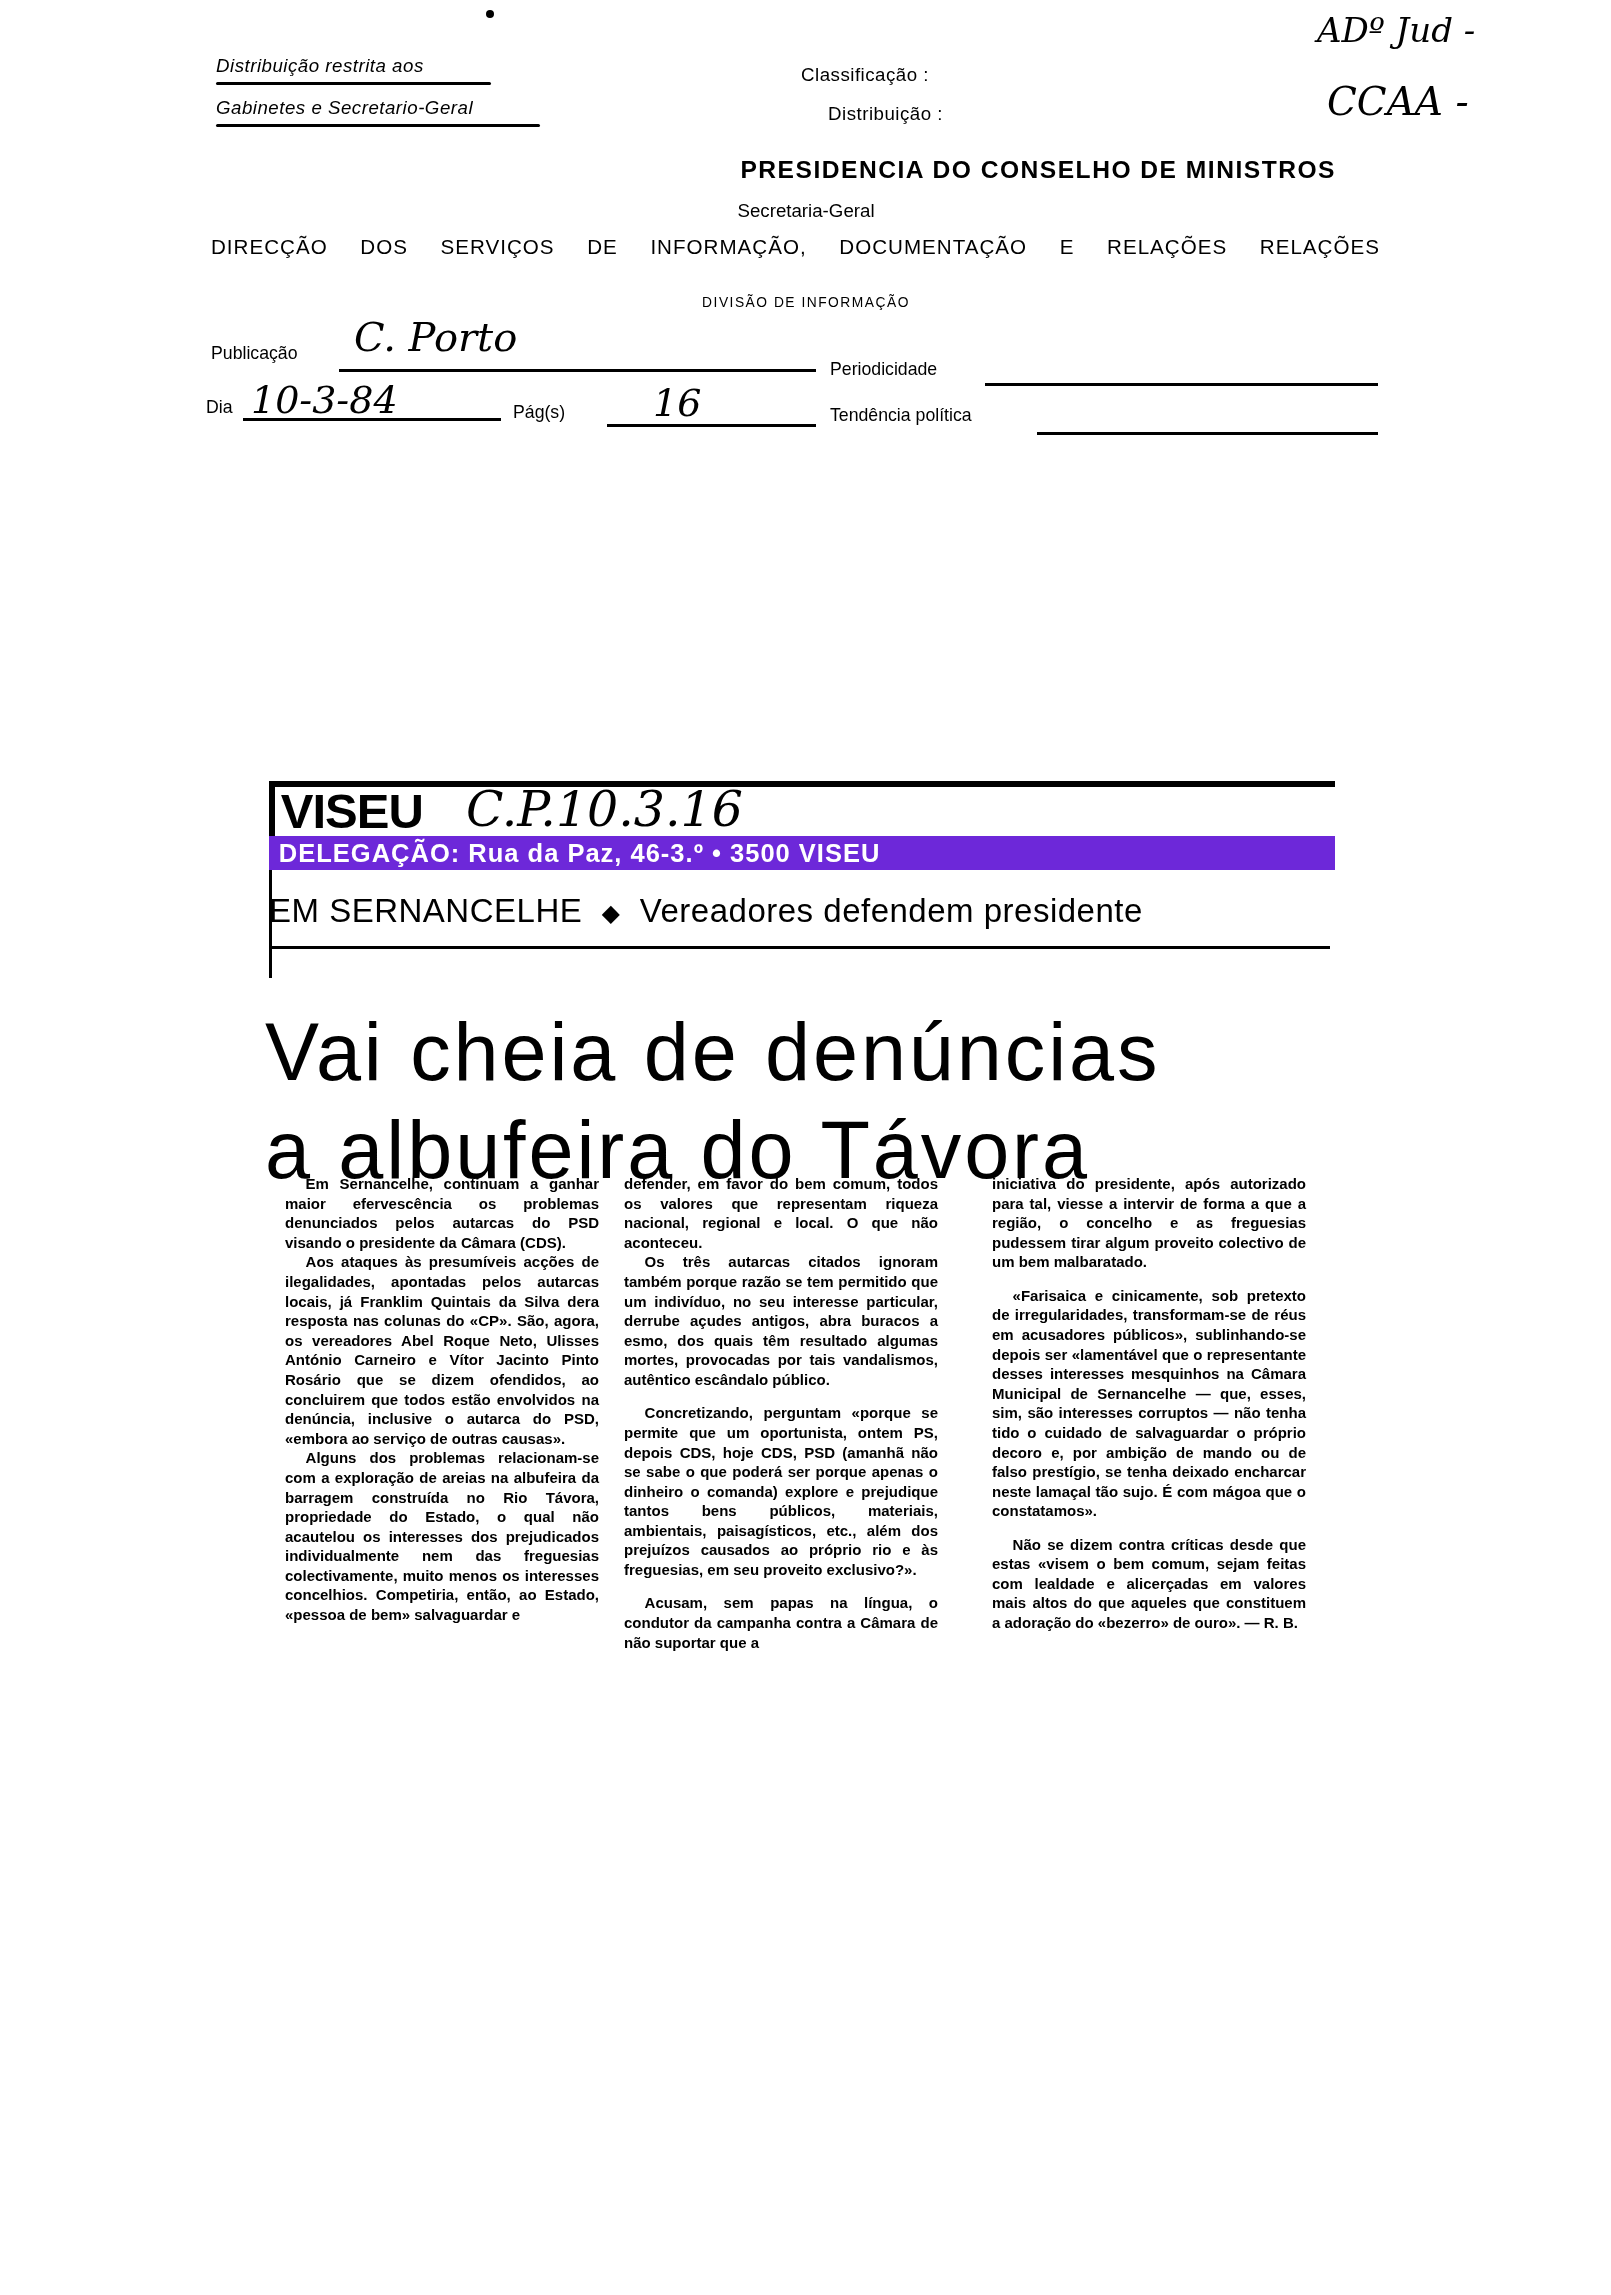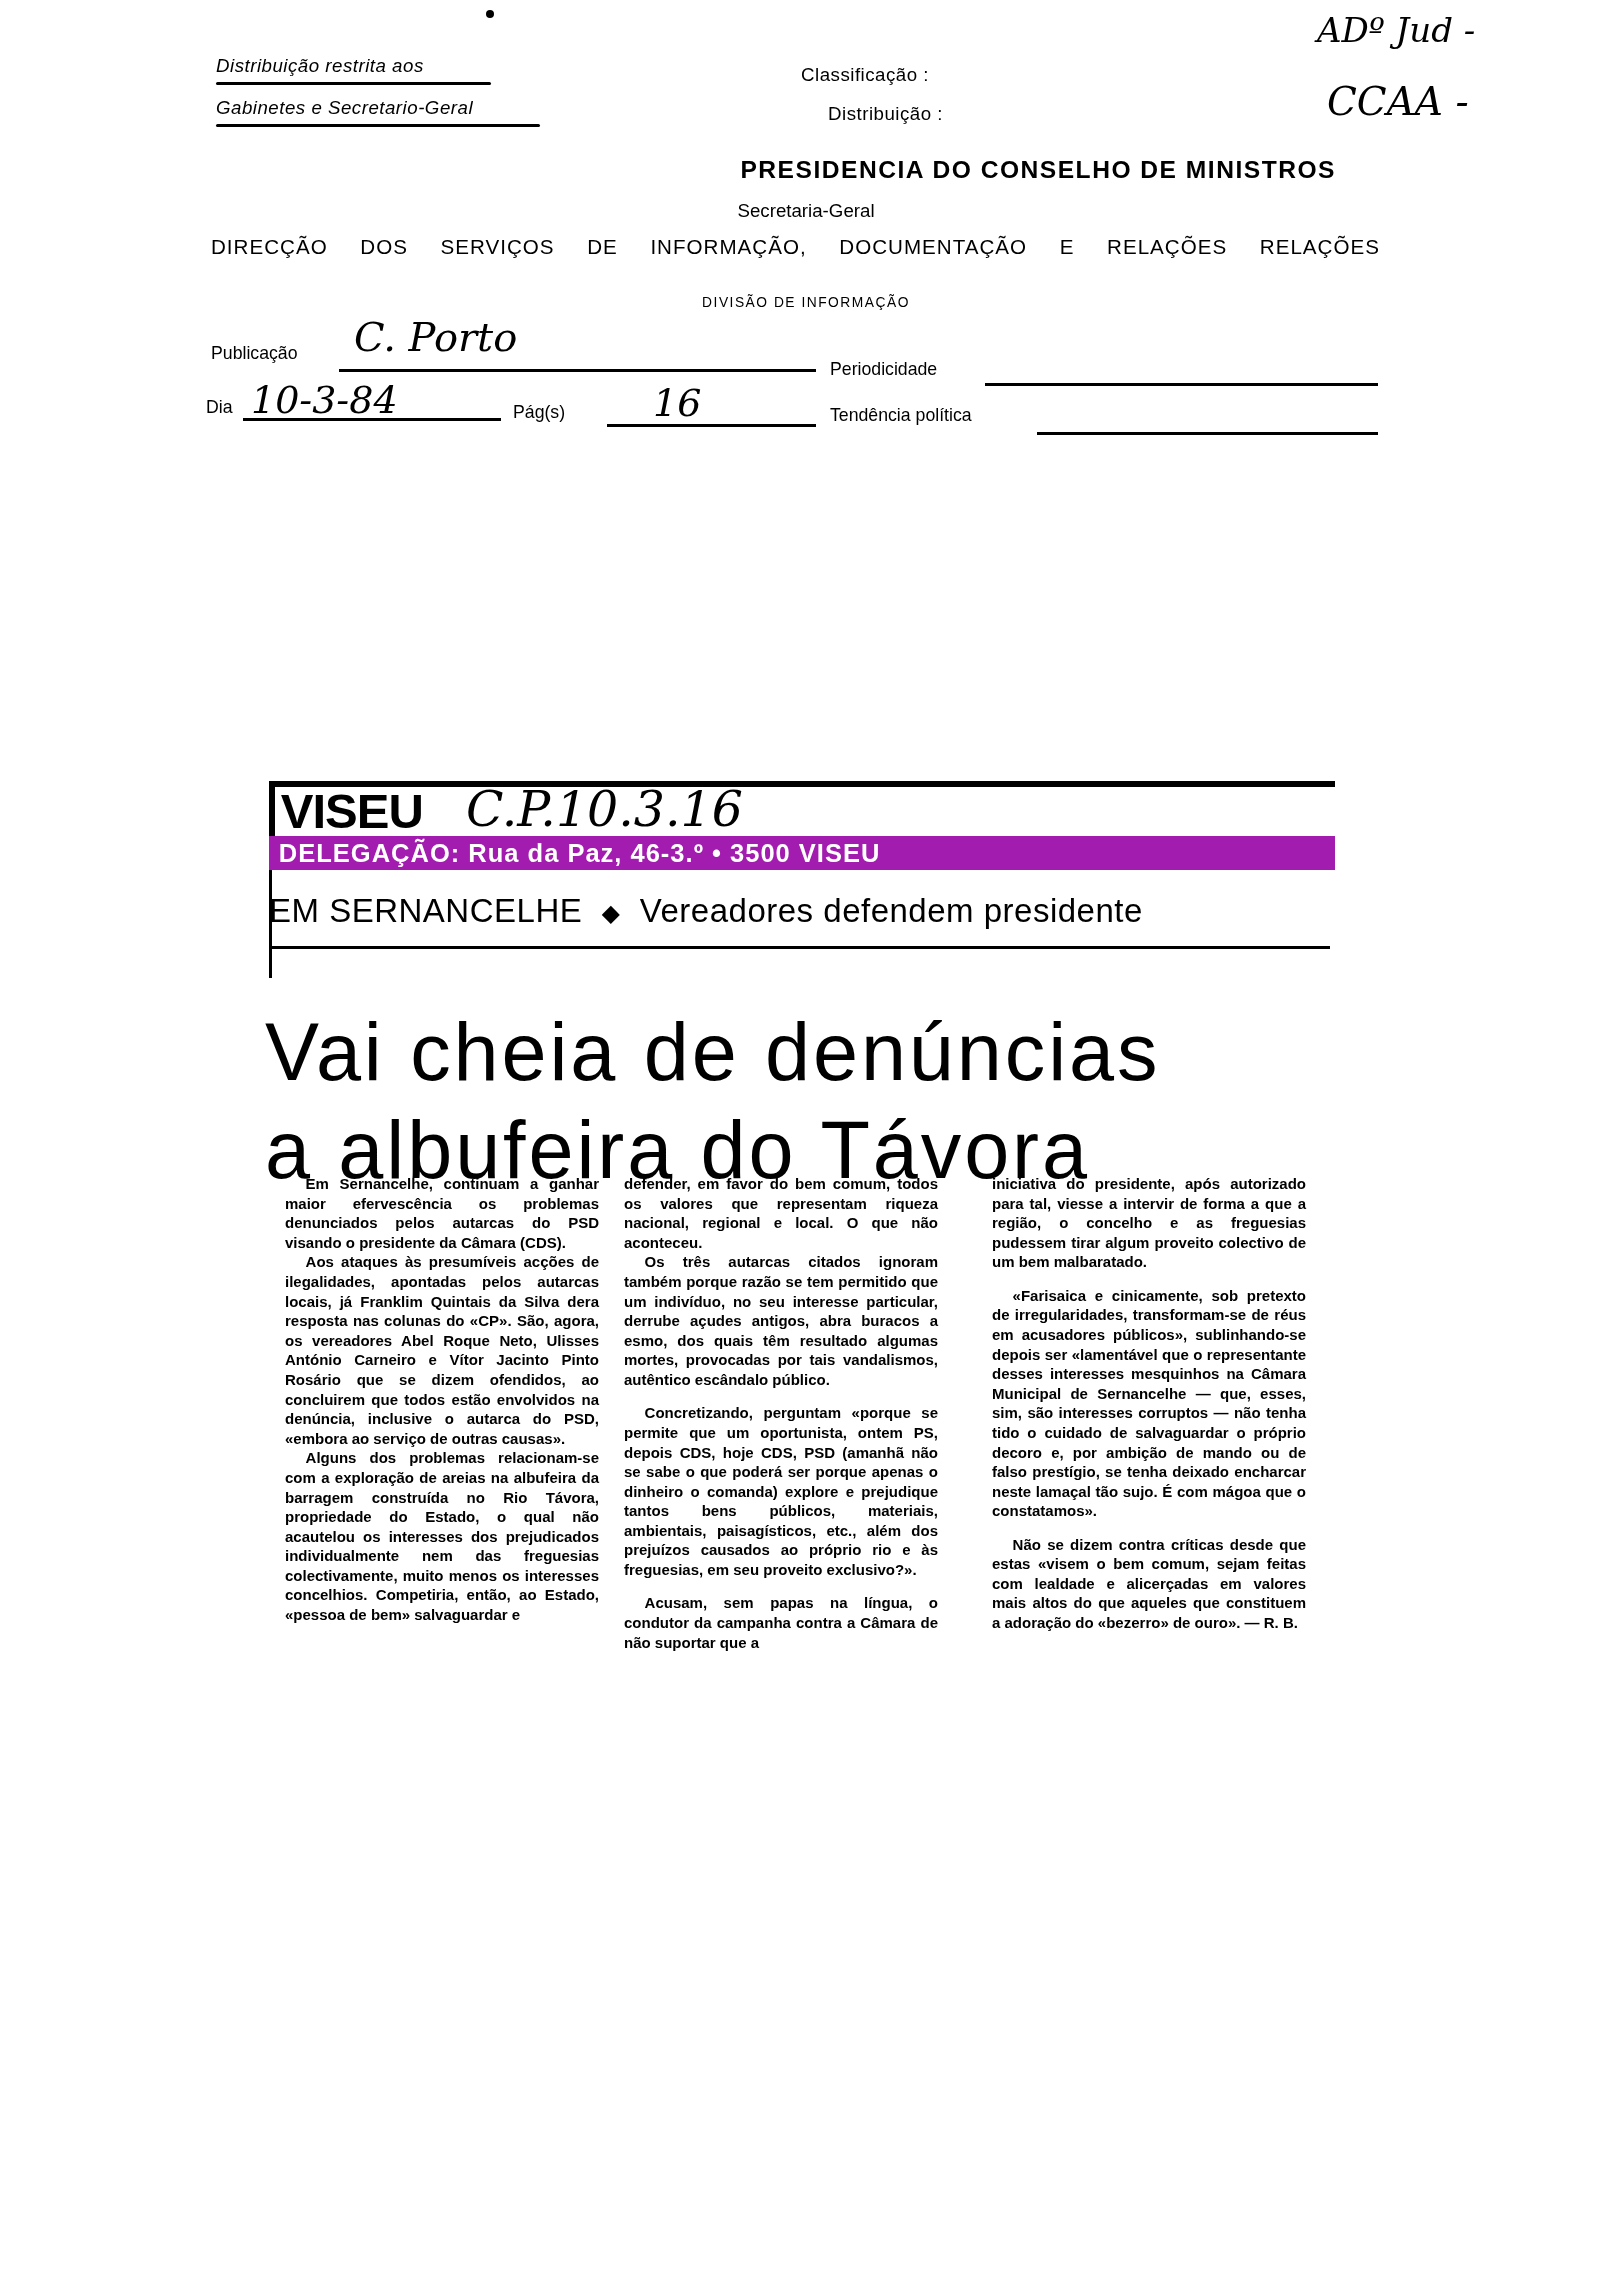--- a/index.html
+++ b/index.html
@@ -22,21 +22,21 @@
     .org-div { left: 0; width: 1612px; text-align: center; font-size: 13.8px; top: 295px; letter-spacing: 1.5px; }
 
     .field-row { font-size: 17.7px; }
     .fline { height: 2.9px; background: #000; }
 
     
     .banner { left: 269px; top: 781px; width: 1066px; height: 65px; }
     .banner-top { position: absolute; left: 0; top: 0; height: 57px; width: 100%; border-top: 6.9px solid #000; border-left: 6.9px solid #000; box-sizing: border-box; }
     .viseu { position: absolute; left: 11.8px; top: 2px; font-size: 49px; font-weight: bold; font-family: "Liberation Sans", sans-serif; letter-spacing: -1px; }
     .viseu-hand { position: absolute; left: 197px; top: 0px; font-family: "DejaVu Serif", serif; font-style: italic; font-size: 49px; }
-    .banner-bar { position: absolute; left: 0; top: 55px; width: 100%; height: 34px; background: #a21caf; color: #fff; font-weight: bold; font-size: 25.5px; display: flex; align-items: center; padding-left: 9.8px; box-sizing: border-box; letter-spacing: 1px; }
+    .banner-bar { position: absolute; left: 0; top: 55px; width: 100%; height: 34px; background: #6d28d9; color: #fff; font-weight: bold; font-size: 25.5px; display: flex; align-items: center; padding-left: 9.8px; box-sizing: border-box; letter-spacing: 1px; }
 
     .kicker { left: 269px; top: 892px; width: 1066px; font-size: 33px; letter-spacing: 0.5px; }
     .kicker-rule { left: 269px; top: 946px; width: 1061px; height: 3.4px; background: #000; }
     .kicker-vrule { left: 269px; top: 870px; width: 2.5px; height: 108px; background: #000; }
 
     .headline { left: 265px; font-size: 81px; line-height: 1; font-family: "Liberation Sans", sans-serif; letter-spacing: 2.9px; margin-top: 24px; }
     .hl1 { top: 988px; }
     .hl2 { top: 1086px; }
 
     .col { position: absolute; top: 1174px; width: 314px; font-size: 15px; line-height: 19.6px; font-weight: bold; text-align: justify; }

